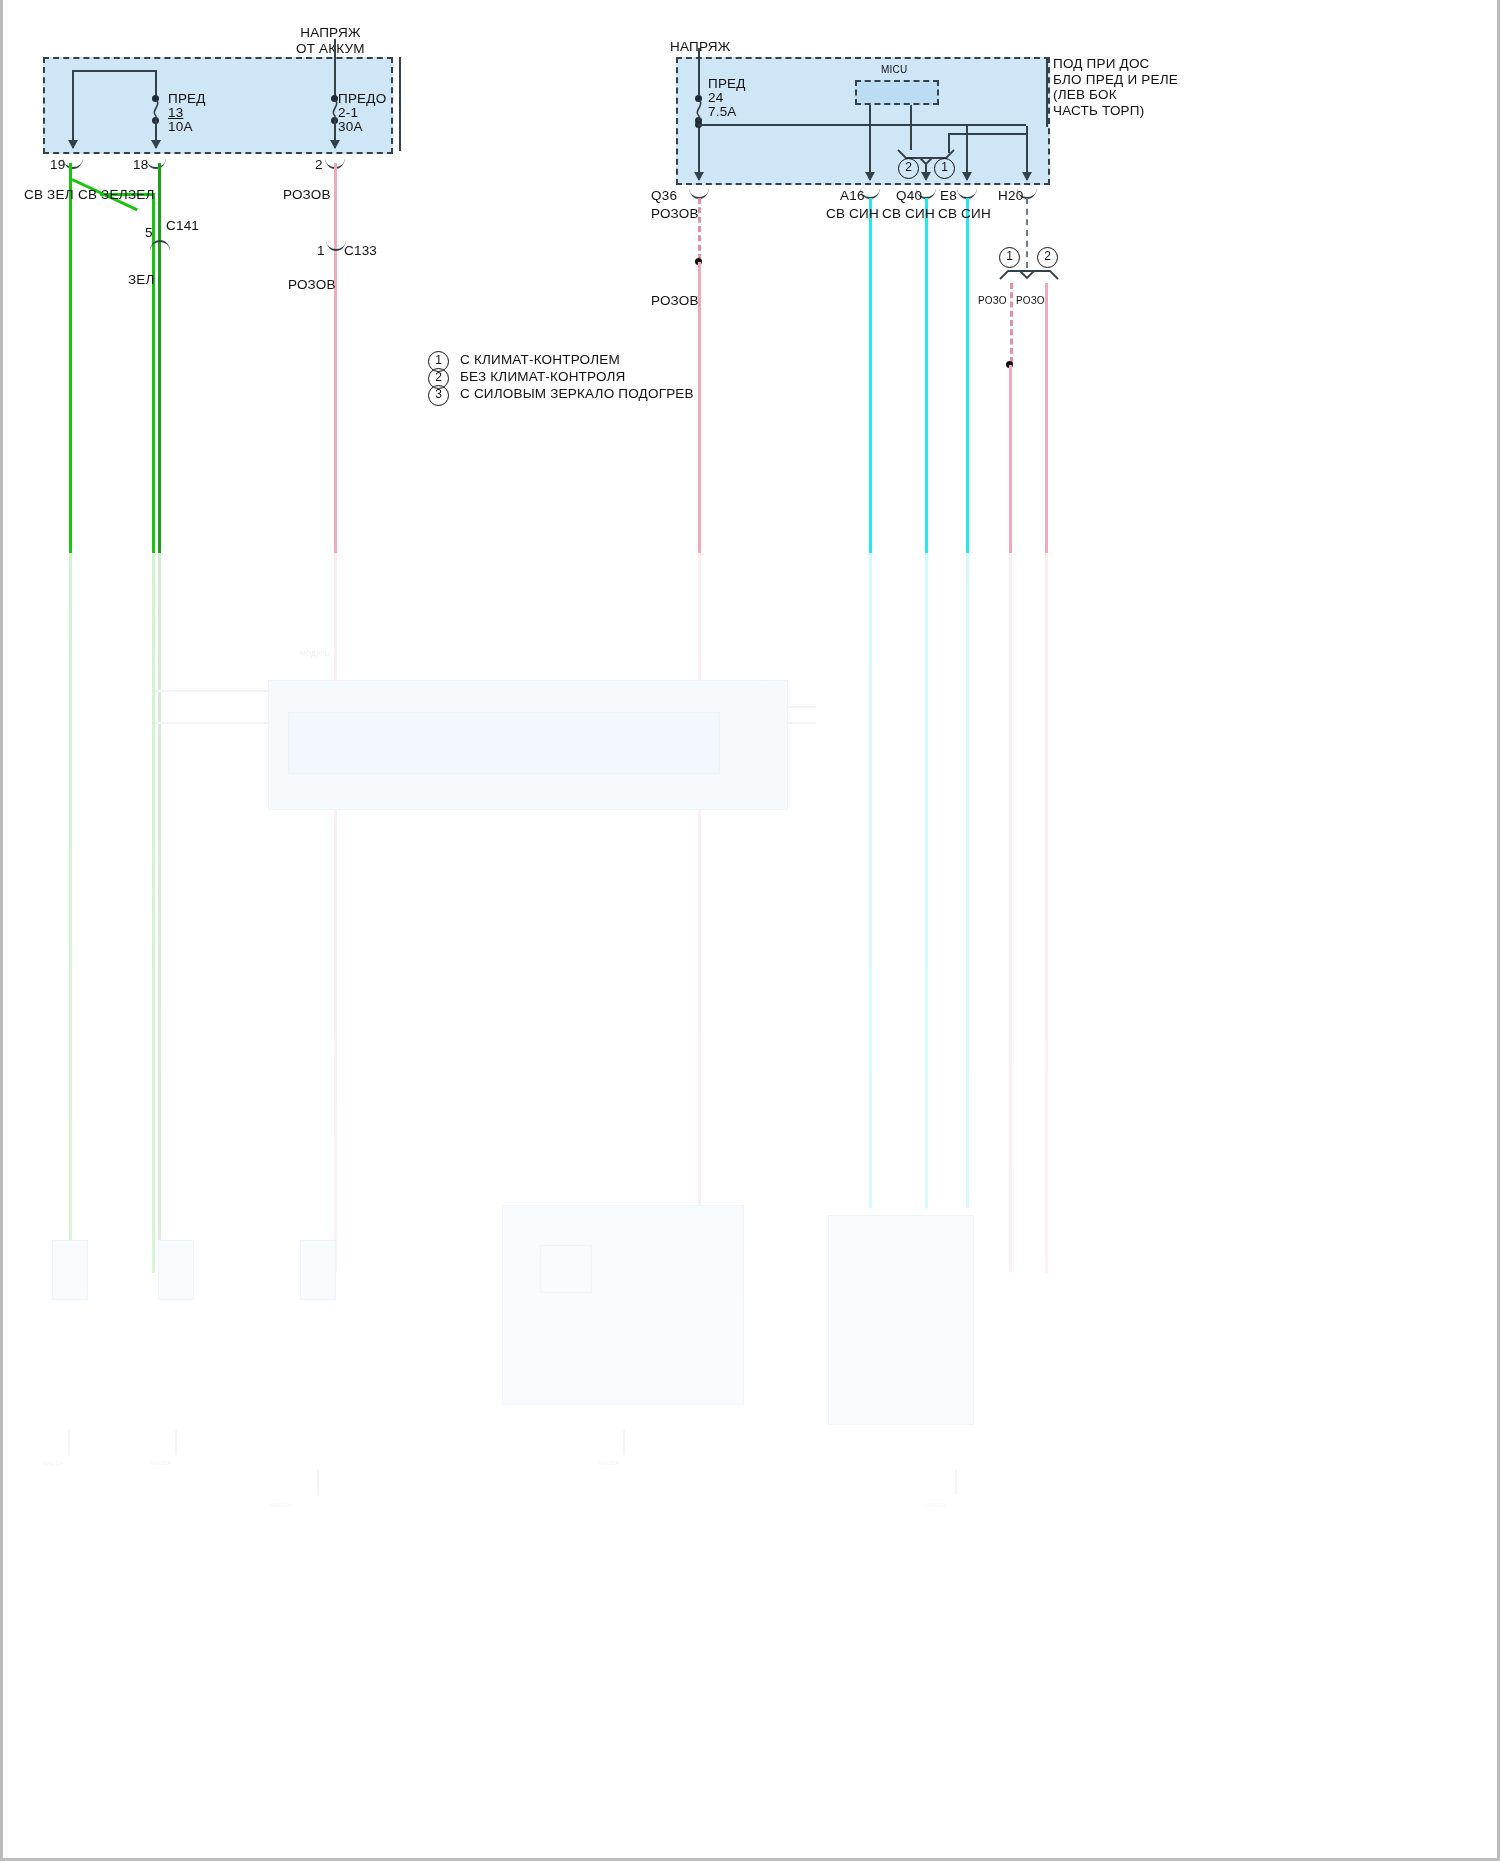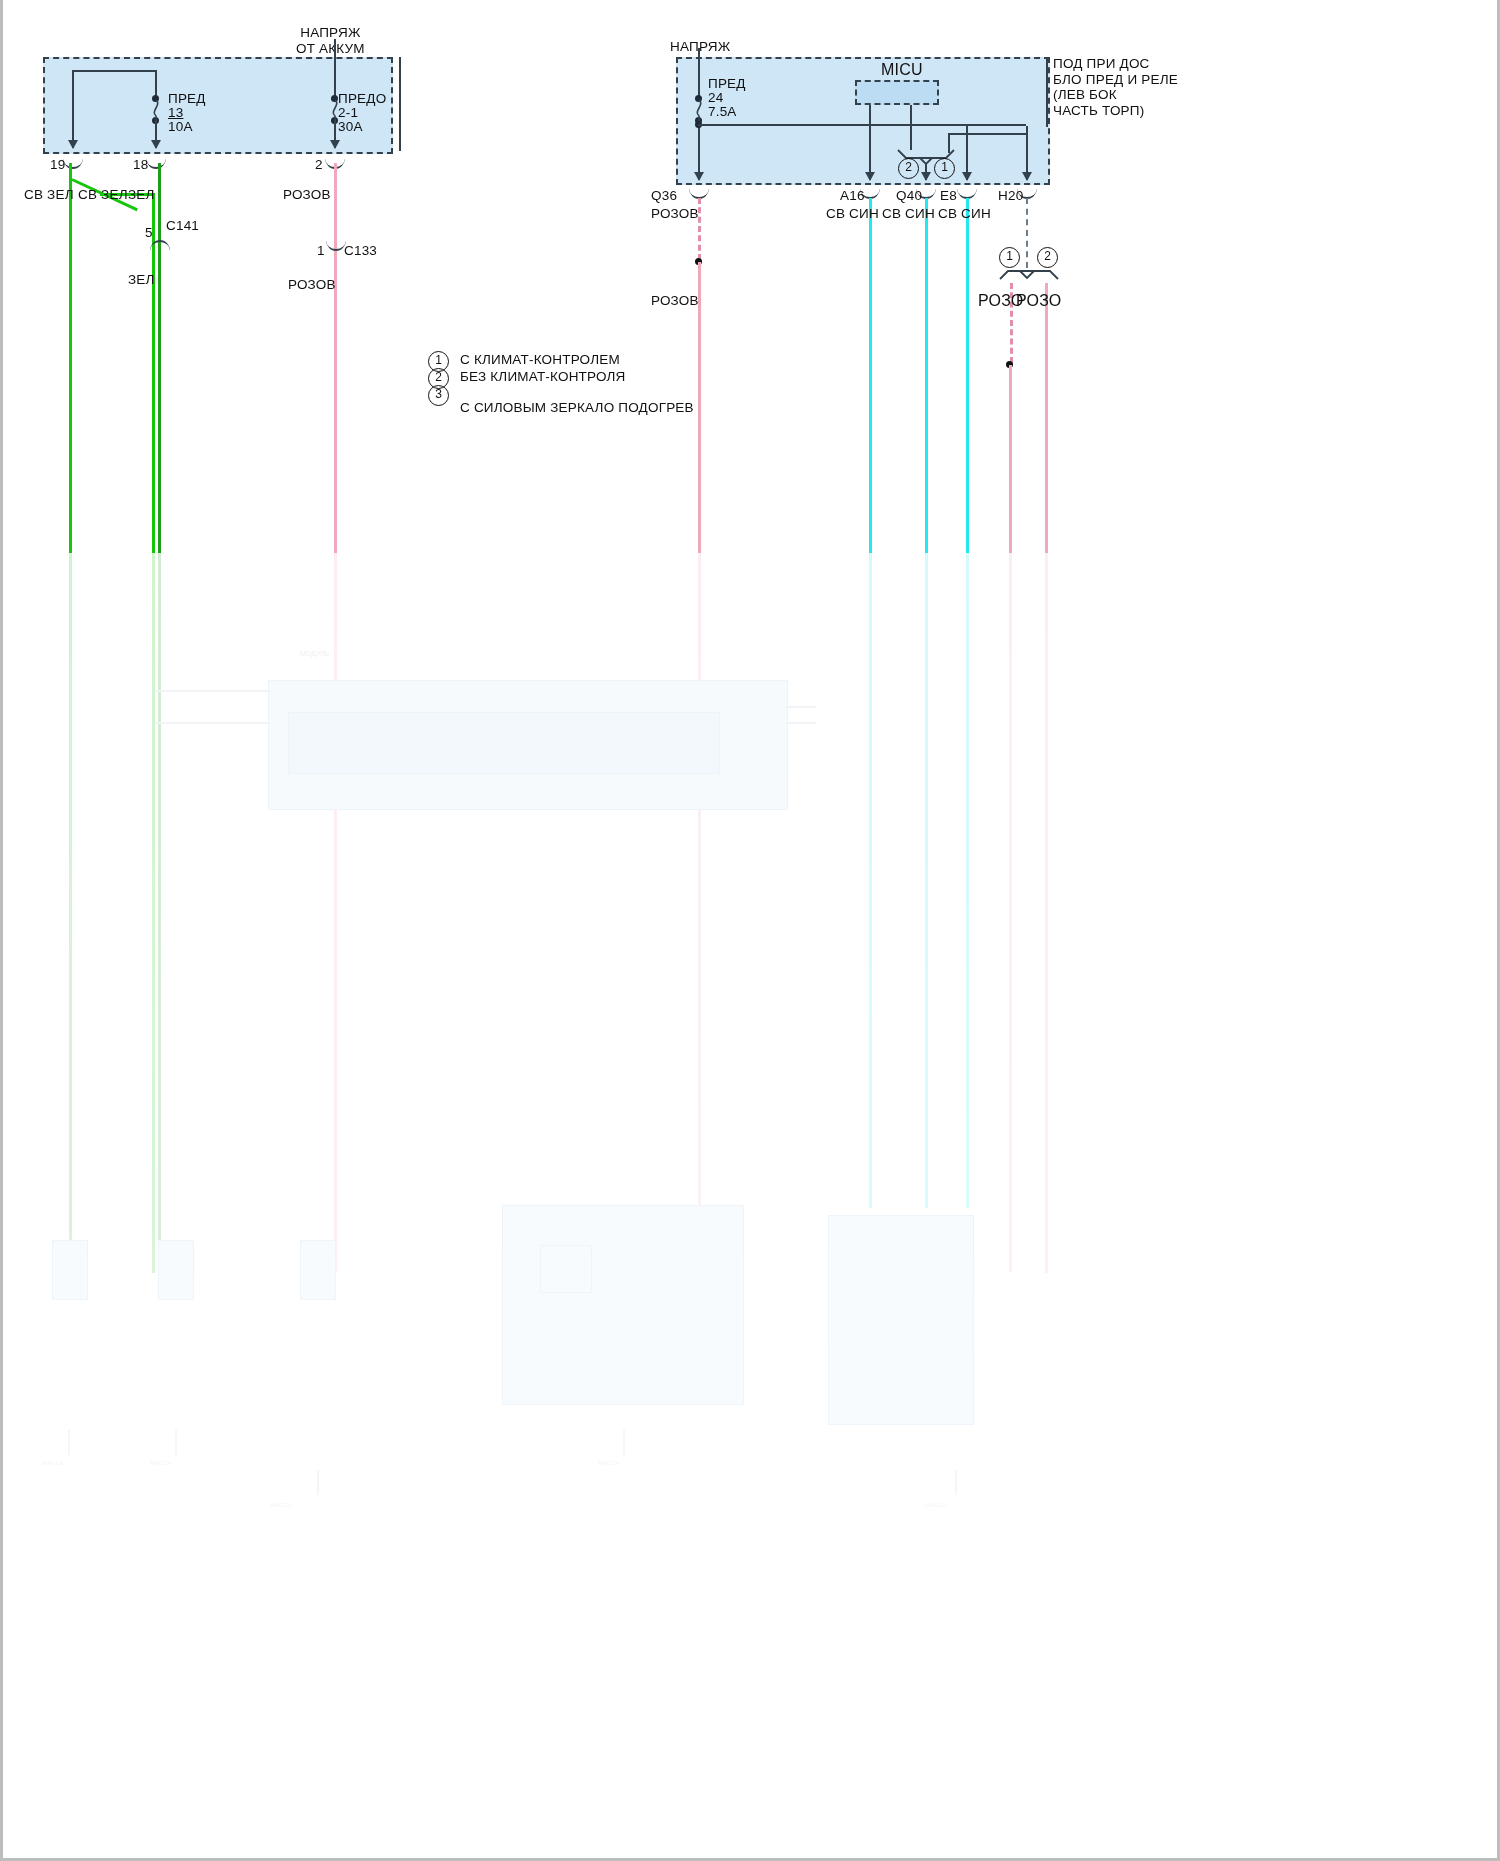--- a/index.html
+++ b/index.html
@@ -7,21 +7,21 @@
 
   #stage{position:absolute;left:0;top:0;width:1500px;height:1861px;background:#fff;}
 
   
   .page-frame{position:absolute;left:0;top:0;width:1500px;height:1861px;box-sizing:border-box;border-left:3px solid #bdbdbd;border-right:3px solid #bdbdbd;border-bottom:3px solid #bdbdbd;pointer-events:none;}
 
   
   .fade-band{position:absolute;left:3px;top:553px;width:1494px;height:1305px;background:linear-gradient(to bottom, rgba(255,255,255,0.80), rgba(255,255,255,0.86));pointer-events:none;z-index:40;}
 
   .txt{position:absolute;white-space:pre;color:#111;font-size:13.5px;line-height:16px;letter-spacing:.2px;}
-  .small{font-size:16px;}
+  .small{font-size:10px;}
 
   
   .blk{position:absolute;box-sizing:border-box;border:2px dashed #33414d;background:#cfe6f7;}
   .blk-inner{position:absolute;box-sizing:border-box;border:2px dashed #33414d;background:#bcdcf4;}
 
   
   .w{position:absolute;}
   .w.v{width:3px;}
   .w.h{height:3px;}
 
@@ -226,21 +226,21 @@
   <div class="legend-row" style="left:428px;top:351px;">
     <div class="circ" style="left:0px;top:0px;">1</div>
     <div class="txt" style="left:32px;top:1px;">С КЛИМАТ-КОНТРОЛЕМ</div>
   </div>
   <div class="legend-row" style="left:428px;top:368px;">
     <div class="circ" style="left:0px;top:0px;">2</div>
     <div class="txt" style="left:32px;top:1px;">БЕЗ КЛИМАТ-КОНТРОЛЯ</div>
   </div>
   <div class="legend-row" style="left:428px;top:385px;">
     <div class="circ" style="left:0px;top:0px;">3</div>
-    <div class="txt" style="left:32px;top:15px;text-align:right;">С СИЛОВЫМ ЗЕРКАЛО ПОДОГРЕВ</div>
+    <div class="txt" style="left:32px;top:1px;text-align:right;">С СИЛОВЫМ ЗЕРКАЛО ПОДОГРЕВ</div>
   </div>
 
   <div>
 
     <div class="gbox" style="left:268px;top:680px;width:520px;height:130px;"></div>
     <div class="gbox" style="left:288px;top:712px;width:432px;height:62px;background:#bcdcf4;"></div>
     <div class="gline" style="left:155px;top:690px;width:115px;height:2px;"></div>
     <div class="gline" style="left:155px;top:722px;width:115px;height:2px;"></div>
     <div class="gline" style="left:786px;top:706px;width:30px;height:2px;"></div>
     <div class="gline" style="left:786px;top:722px;width:30px;height:2px;"></div>

